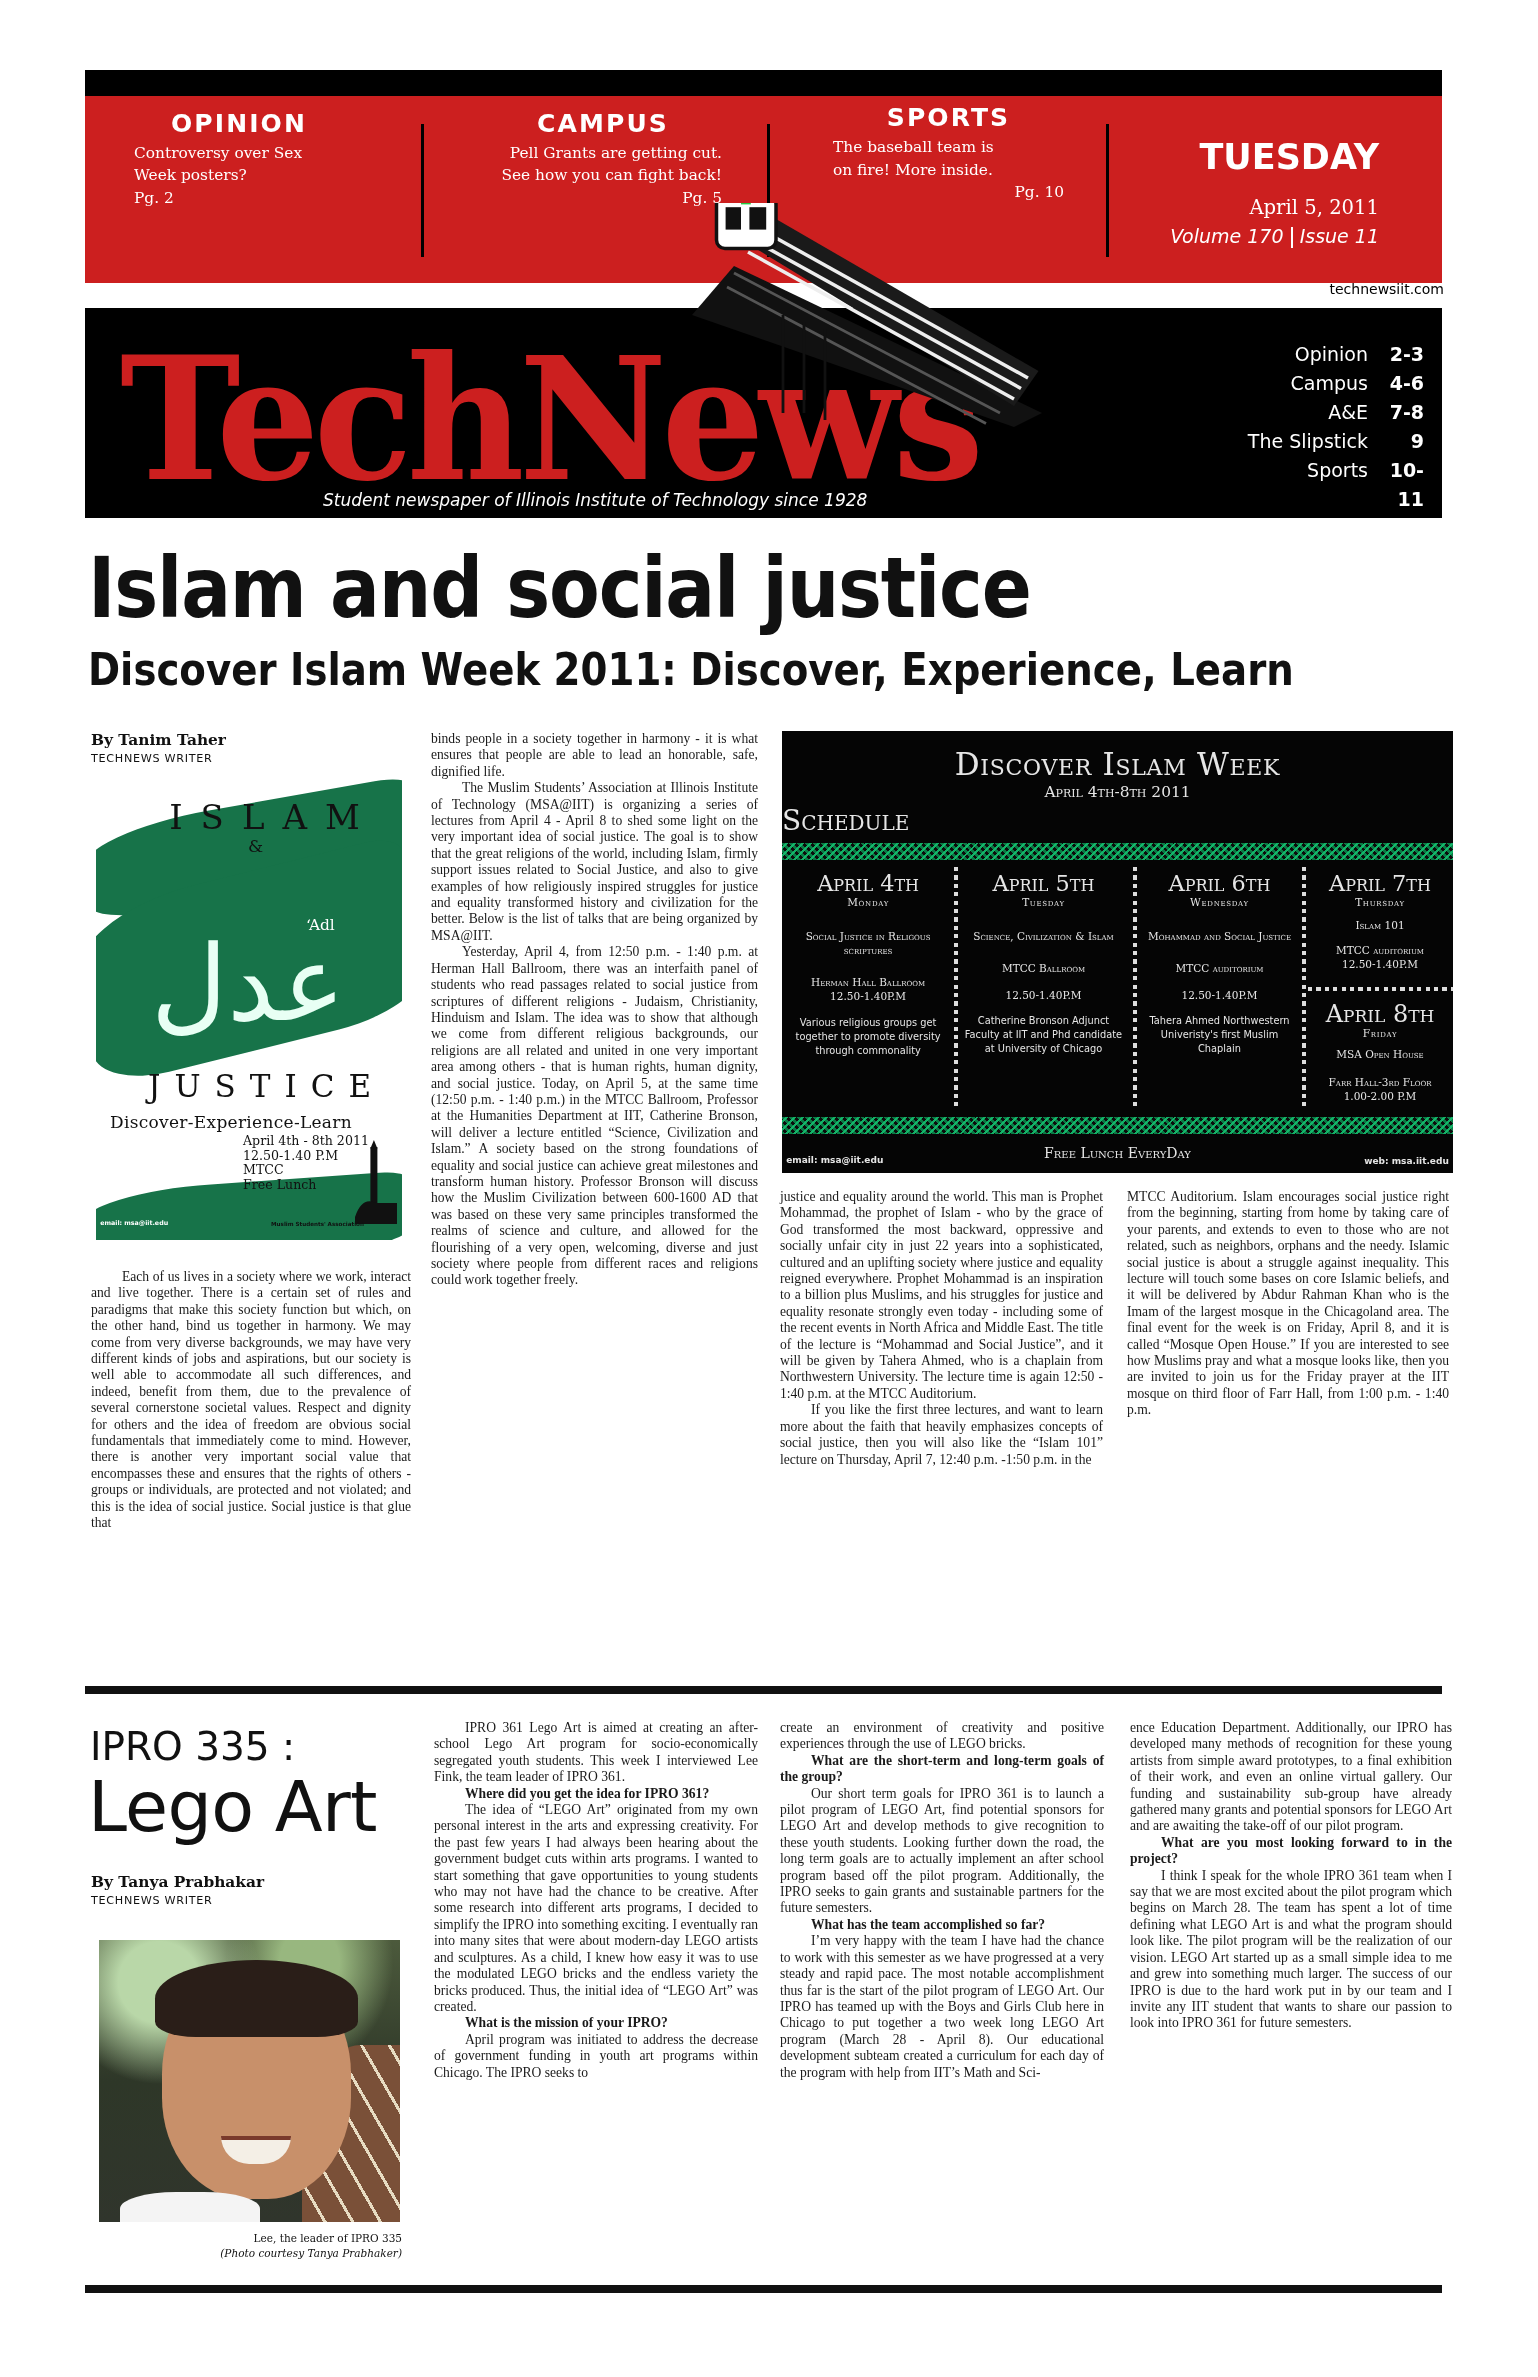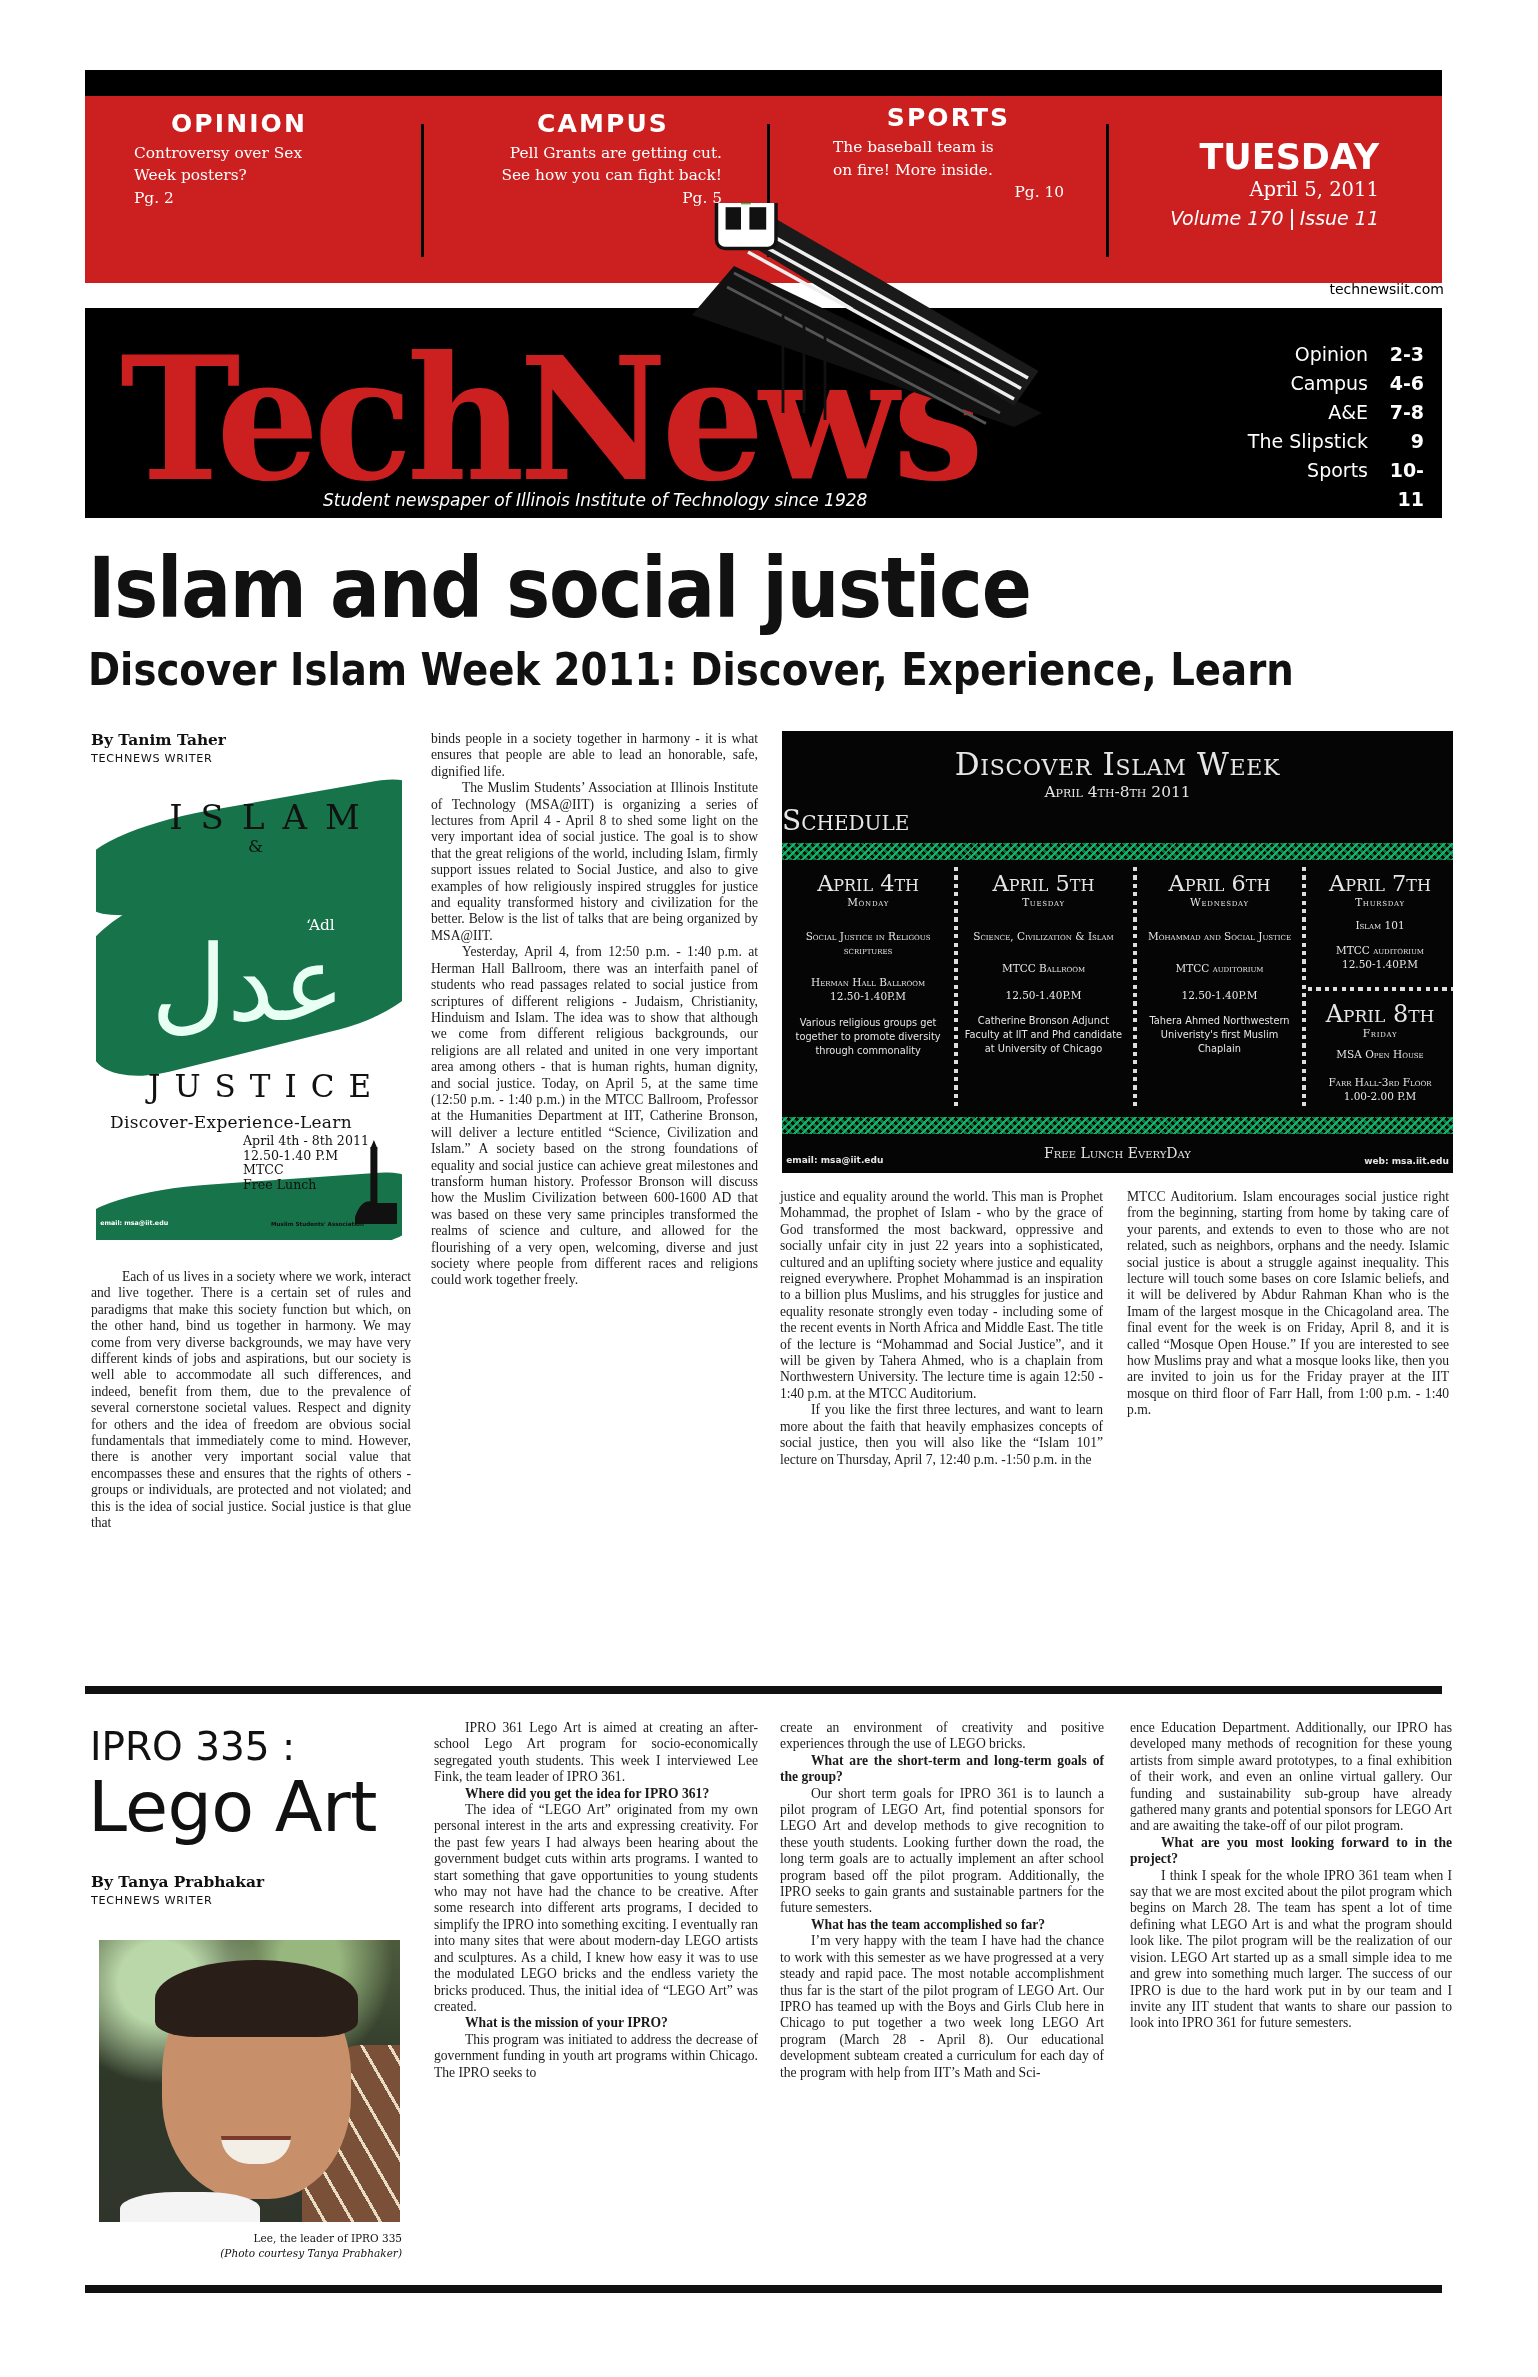--- a/index.html
+++ b/index.html
@@ -9,21 +9,21 @@
   
   .top-black { position: absolute; left: 85px; top: 70px; width: 1357px; height: 26.6px; background: #000; }
   .red-band { position: absolute; left: 85px; top: 96px; width: 1357px; height: 187px; background: #cc1f1f; }
   .teaser { position: absolute; top: 12.6px; color: #fff; }
   .teaser .t-head { font-family: "DejaVu Sans", sans-serif; font-weight: bold; font-size: 25px; letter-spacing: 2.1px; text-align: center; }
   .teaser .t-body { font-family: "DejaVu Serif", serif; font-size: 15.4px; line-height: 22.4px; margin-top: 4.2px; }
   .teaser .t-page { font-family: "DejaVu Serif", serif; font-size: 15.4px; line-height: 22.4px; }
   .vdiv { position: absolute; top: 28px; width: 2.8px; height: 133px; background: #000; }
   .date-block { position: absolute; right: 63px; top: 42px; text-align: right; color: #fff; }
   .date-day { font-family: "DejaVu Sans", sans-serif; font-weight: bold; font-size: 35px; line-height: 39px; }
-  .date-date { font-family: "DejaVu Serif", serif; font-size: 19.6px; margin-top: 1px; }
+  .date-date { font-family: "DejaVu Serif", serif; font-size: 19.6px; margin-top: 19px; }
   .date-vol { font-family: "DejaVu Sans", sans-serif; font-style: italic; font-size: 19px; margin-top: 5.6px; }
   .date-vol .sep { display: inline-block; width: 2.1px; height: 21px; background: #fff; margin: 0 7px; vertical-align: middle; }
 
   .site-url { position: absolute; right: 94px; top: 281px; font-family: "DejaVu Sans", sans-serif; font-size: 14px; color: #000; }
   .black-band { position: absolute; left: 85px; top: 308px; width: 1357px; height: 210px; background: #000; }
   .logo { position: absolute; left: 35px; top: 34px; font-family: "DejaVu Serif", serif; font-weight: bold; font-size: 162px; line-height: 154px; color: #cc1f1f; letter-spacing: -5.6px; transform: scaleY(1.05); }
   .tagline { position: absolute; left: 238px; top: 182px; font-family: "DejaVu Sans", sans-serif; font-style: italic; color: #fff; font-size: 17px; }
   .toc { position: absolute; right: 18px; top: 32px; color: #fff; font-family: "DejaVu Sans", sans-serif; font-size: 19px; line-height: 29px; }
   .toc-row { display: flex; justify-content: flex-end; }
   .toc-row .lbl { text-align: right; }
@@ -307,21 +307,21 @@
 <div class="caption">
   <div>Lee, the leader of IPRO 335</div>
   <div class="credit">(Photo courtesy Tanya Prabhaker)</div>
 </div>
 
 <div class="col" style="left:434px;top:1720px;width:324px;">
   <p>IPRO 361 Lego Art is aimed at creating an after-school Lego Art program for socio-economically segregated youth students. This week I interviewed Lee Fink, the team leader of IPRO 361.</p>
   <p class="q">Where did you get the idea for IPRO 361?</p>
   <p>The idea of “LEGO Art” originated from my own personal interest in the arts and expressing creativity. For the past few years I had always been hearing about the government budget cuts within arts programs. I wanted to start something that gave opportunities to young students who may not have had the chance to be creative. After some research into different arts programs, I decided to simplify the IPRO into something exciting. I eventually ran into many sites that were about modern-day LEGO artists and sculptures. As a child, I knew how easy it was to use the modulated LEGO bricks and the endless variety the bricks produced. Thus, the initial idea of “LEGO Art” was created.</p>
   <p class="q">What is the mission of your IPRO?</p>
-  <p>This program was initiated to address the decrease of government funding in youth art programs within Chicago. The IPRO seeks to</p>
+  <p>April program was initiated to address the decrease of government funding in youth art programs within Chicago. The IPRO seeks to</p>
 </div>
 <div class="col" style="left:780px;top:1720px;width:324px;">
   <p class="noindent">create an environment of creativity and positive experiences through the use of LEGO bricks.</p>
   <p class="q">What are the short-term and long-term goals of the group?</p>
   <p>Our short term goals for IPRO 361 is to launch a pilot program of LEGO Art, find potential sponsors for LEGO Art and develop methods to give recognition to these youth students. Looking further down the road, the long term goals are to actually implement an after school program based off the pilot program. Additionally, the IPRO seeks to gain grants and sustainable partners for the future semesters.</p>
   <p class="q">What has the team accomplished so far?</p>
   <p>I’m very happy with the team I have had the chance to work with this semester as we have progressed at a very steady and rapid pace. The most notable accomplishment thus far is the start of the pilot program of LEGO Art. Our IPRO has teamed up with the Boys and Girls Club here in Chicago to put together a two week long LEGO Art program (March 28 - April 8). Our educational development subteam created a curriculum for each day of the program with help from IIT’s Math and Sci-</p>
 </div>
 <div class="col" style="left:1130px;top:1720px;width:322px;">
   <p class="noindent">ence Education Department. Additionally, our IPRO has developed many methods of recognition for these young artists from simple award prototypes, to a final exhibition of their work, and even an online virtual gallery. Our funding and sustainability sub-group have already gathered many grants and potential sponsors for LEGO Art and are awaiting the take-off of our pilot program.</p>

